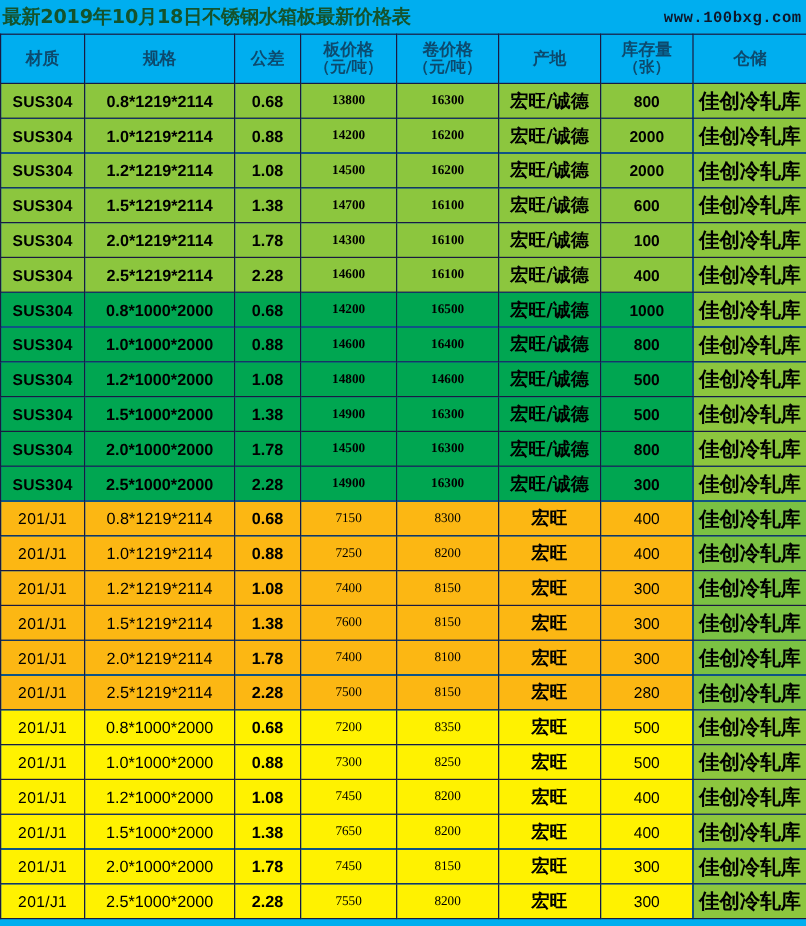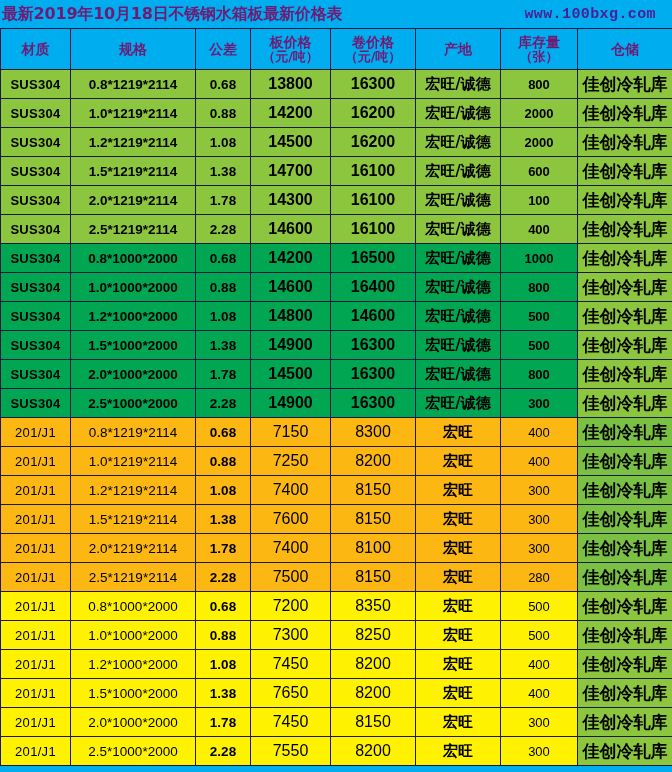--- a/index.html
+++ b/index.html
@@ -26,37 +26,37 @@
     background: #00AEEF;
     display: flex;
     align-items: center;
     padding: 0 4px 0 2px;
     box-sizing: border-box;
     white-space: nowrap;
   }
   .title-main {
     font-size: 16px;
     font-weight: bold;
-    color: #701a75;
+    color: #14532d;
     letter-spacing: -0.2px;
     font-family: "DejaVu Sans", "Liberation Sans", sans-serif;
   }
   .title-sub {
     font-size: 15px;
     font-weight: bold;
     color: #000000;
     margin-left: 14px;
     font-family: "DejaVu Sans", "Liberation Sans", sans-serif;
   }
   .title-url {
-    font-size: 15px;
-    font-weight: bold;
-    color: #4c1d95;
+    font-size: 13px;
+    font-weight: bold;
+    color: #0f172a;
     margin-left: auto;
-    margin-right: 12px;
+    margin-right: 0;
     font-family: "Liberation Mono", "DejaVu Sans Mono", monospace;
     letter-spacing: 0.4px;
   }
 
   
   table.price {
     border-collapse: collapse;
     width: 672px;
     table-layout: fixed;
   }
@@ -66,21 +66,21 @@
     text-align: center;
     vertical-align: middle;
     overflow: hidden;
     white-space: nowrap;
   }
 
   
   thead th {
     background: #00AEEF;
     height: 40px;
-    color: #701a75;
+    color: #0c4a6e;
     font-weight: bold;
     font-size: 14px;
     font-family: "DejaVu Sans", "Liberation Sans", sans-serif;
     line-height: 1.05;
     border-top: none;
   }
   thead th .unit {
     display: block;
     font-size: 13px;
     font-weight: bold;
@@ -109,21 +109,21 @@
     color: #000000;
   }
   .band-orange td.c-tol, .band-yellow td.c-tol { font-weight: bold; }
   .band-orange td.c-store, .band-yellow td.c-store { font-weight: bold; }
 
   
   td.c-mat   { font-size: 13px; font-family: "Liberation Sans", sans-serif; letter-spacing: 0.3px; }
   td.c-spec  { font-size: 13.5px; font-family: "Liberation Sans", sans-serif; }
   td.c-tol   { font-size: 13.5px; font-family: "Liberation Sans", sans-serif; }
   td.c-plate,
-  td.c-coil  { font-size: 16px; font-family: Liberation Sans, sans-serif; }
+  td.c-coil  { font-size: 11px; font-family: Liberation Serif, serif; }
   td.c-stock { font-size: 13px; font-family: "Liberation Sans", sans-serif; }
   td.c-origin{ font-size: 15px; font-family: "DejaVu Sans", "Liberation Sans", sans-serif; }
   td.c-store { font-size: 17px; font-family: Liberation Sans, sans-serif; }
 
   .band-lgreen td.c-origin, .band-green td.c-origin { font-size: 15px; }
   .band-orange td.c-origin, .band-yellow td.c-origin { font-weight: bold; font-size: 15px; }
 </style>
 </head>
 <body>
 

